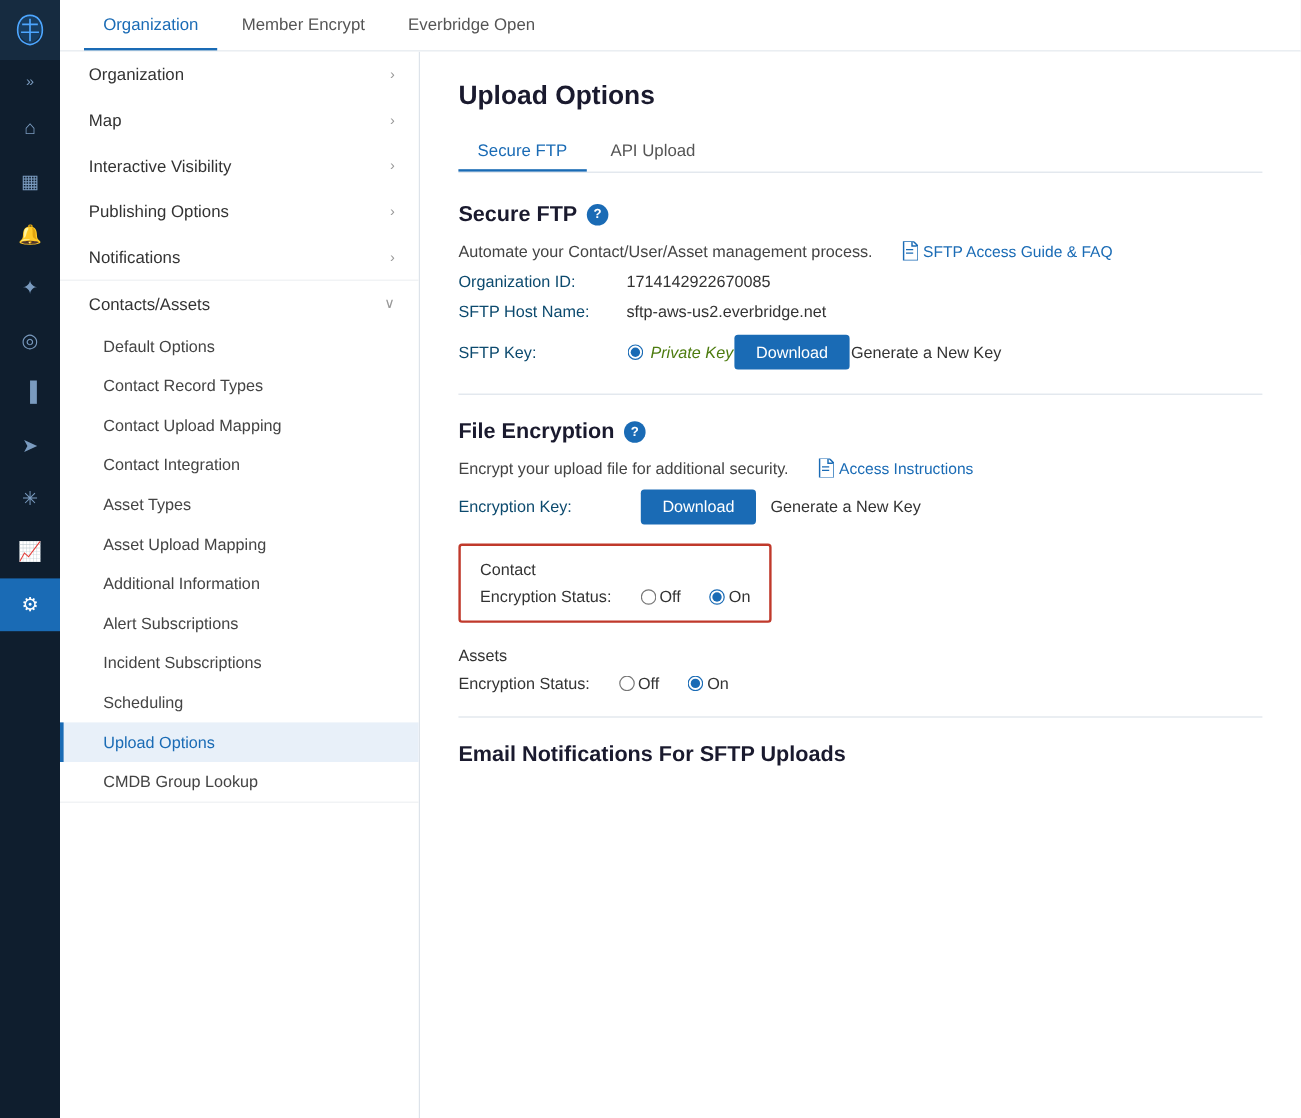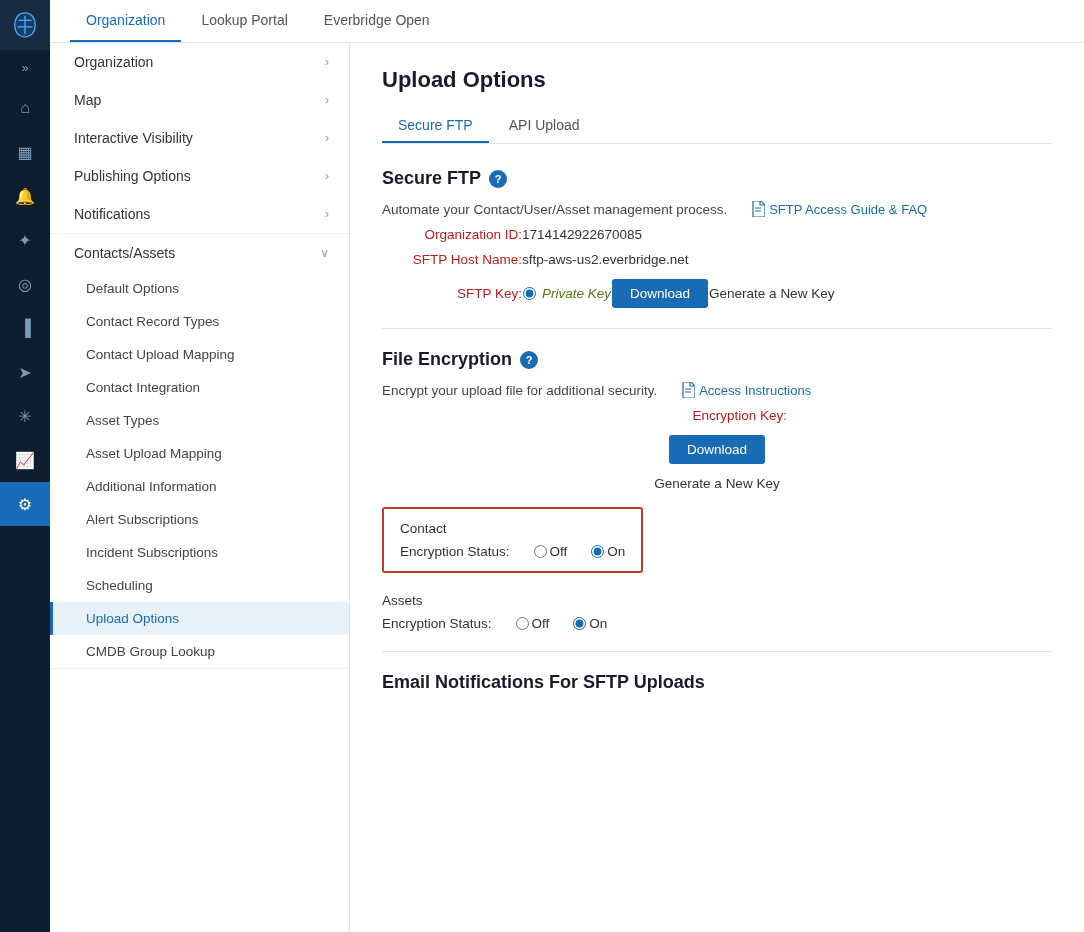--- a/index.html
+++ b/index.html
@@ -200,23 +200,22 @@
 
     .field-row {
       display: flex;
       align-items: center;
       margin-bottom: 10px;
       font-size: 13.5px;
       color: #444;
     }
     .field-label {
       min-width: 140px;
-      color: #b91c1c;
-      font-size: 13.5px;
-      text-align: right;
+      color: #0c4a6e;
+      font-size: 13.5px;
     }
     .field-value {
       color: #333;
     }
 
     
     .sftp-key-row {
       display: flex;
       align-items: center;
       gap: 1px;
@@ -262,21 +261,20 @@
       border-top: 1px solid #dde3ea;
       margin: 20px 0;
     }
 
     
     .encryption-key-row {
       display: flex;
       align-items: center;
       gap: 12px;
       margin-bottom: 16px;
-      flex-direction: column;
     }
 
     
     .contact-box {
       border: 2px solid #c0392b;
       border-radius: 3px;
       padding: 12px 16px;
       margin-bottom: 12px;
       display: inline-block;
       min-width: 260px;
@@ -357,21 +355,21 @@
   <div class="icon-nav-item">➤</div>
   <div class="icon-nav-item">✳</div>
   <div class="icon-nav-item">📈</div>
   <div class="icon-nav-item active-gear">⚙</div>
 </div>
 
 <div class="main-container">
 
   <div class="top-tabs">
     <div class="top-tab active">Organization</div>
-    <div class="top-tab">Lookup Portal</div>
+    <div class="top-tab">Member Encrypt</div>
     <div class="top-tab">Everbridge Open</div>
   </div>
 
   <div class="content-area">
 
     <div class="sidebar">
       <div class="sidebar-section">
         <div class="sidebar-item">
           <span>Organization</span>
           <span class="chevron">›</span>

